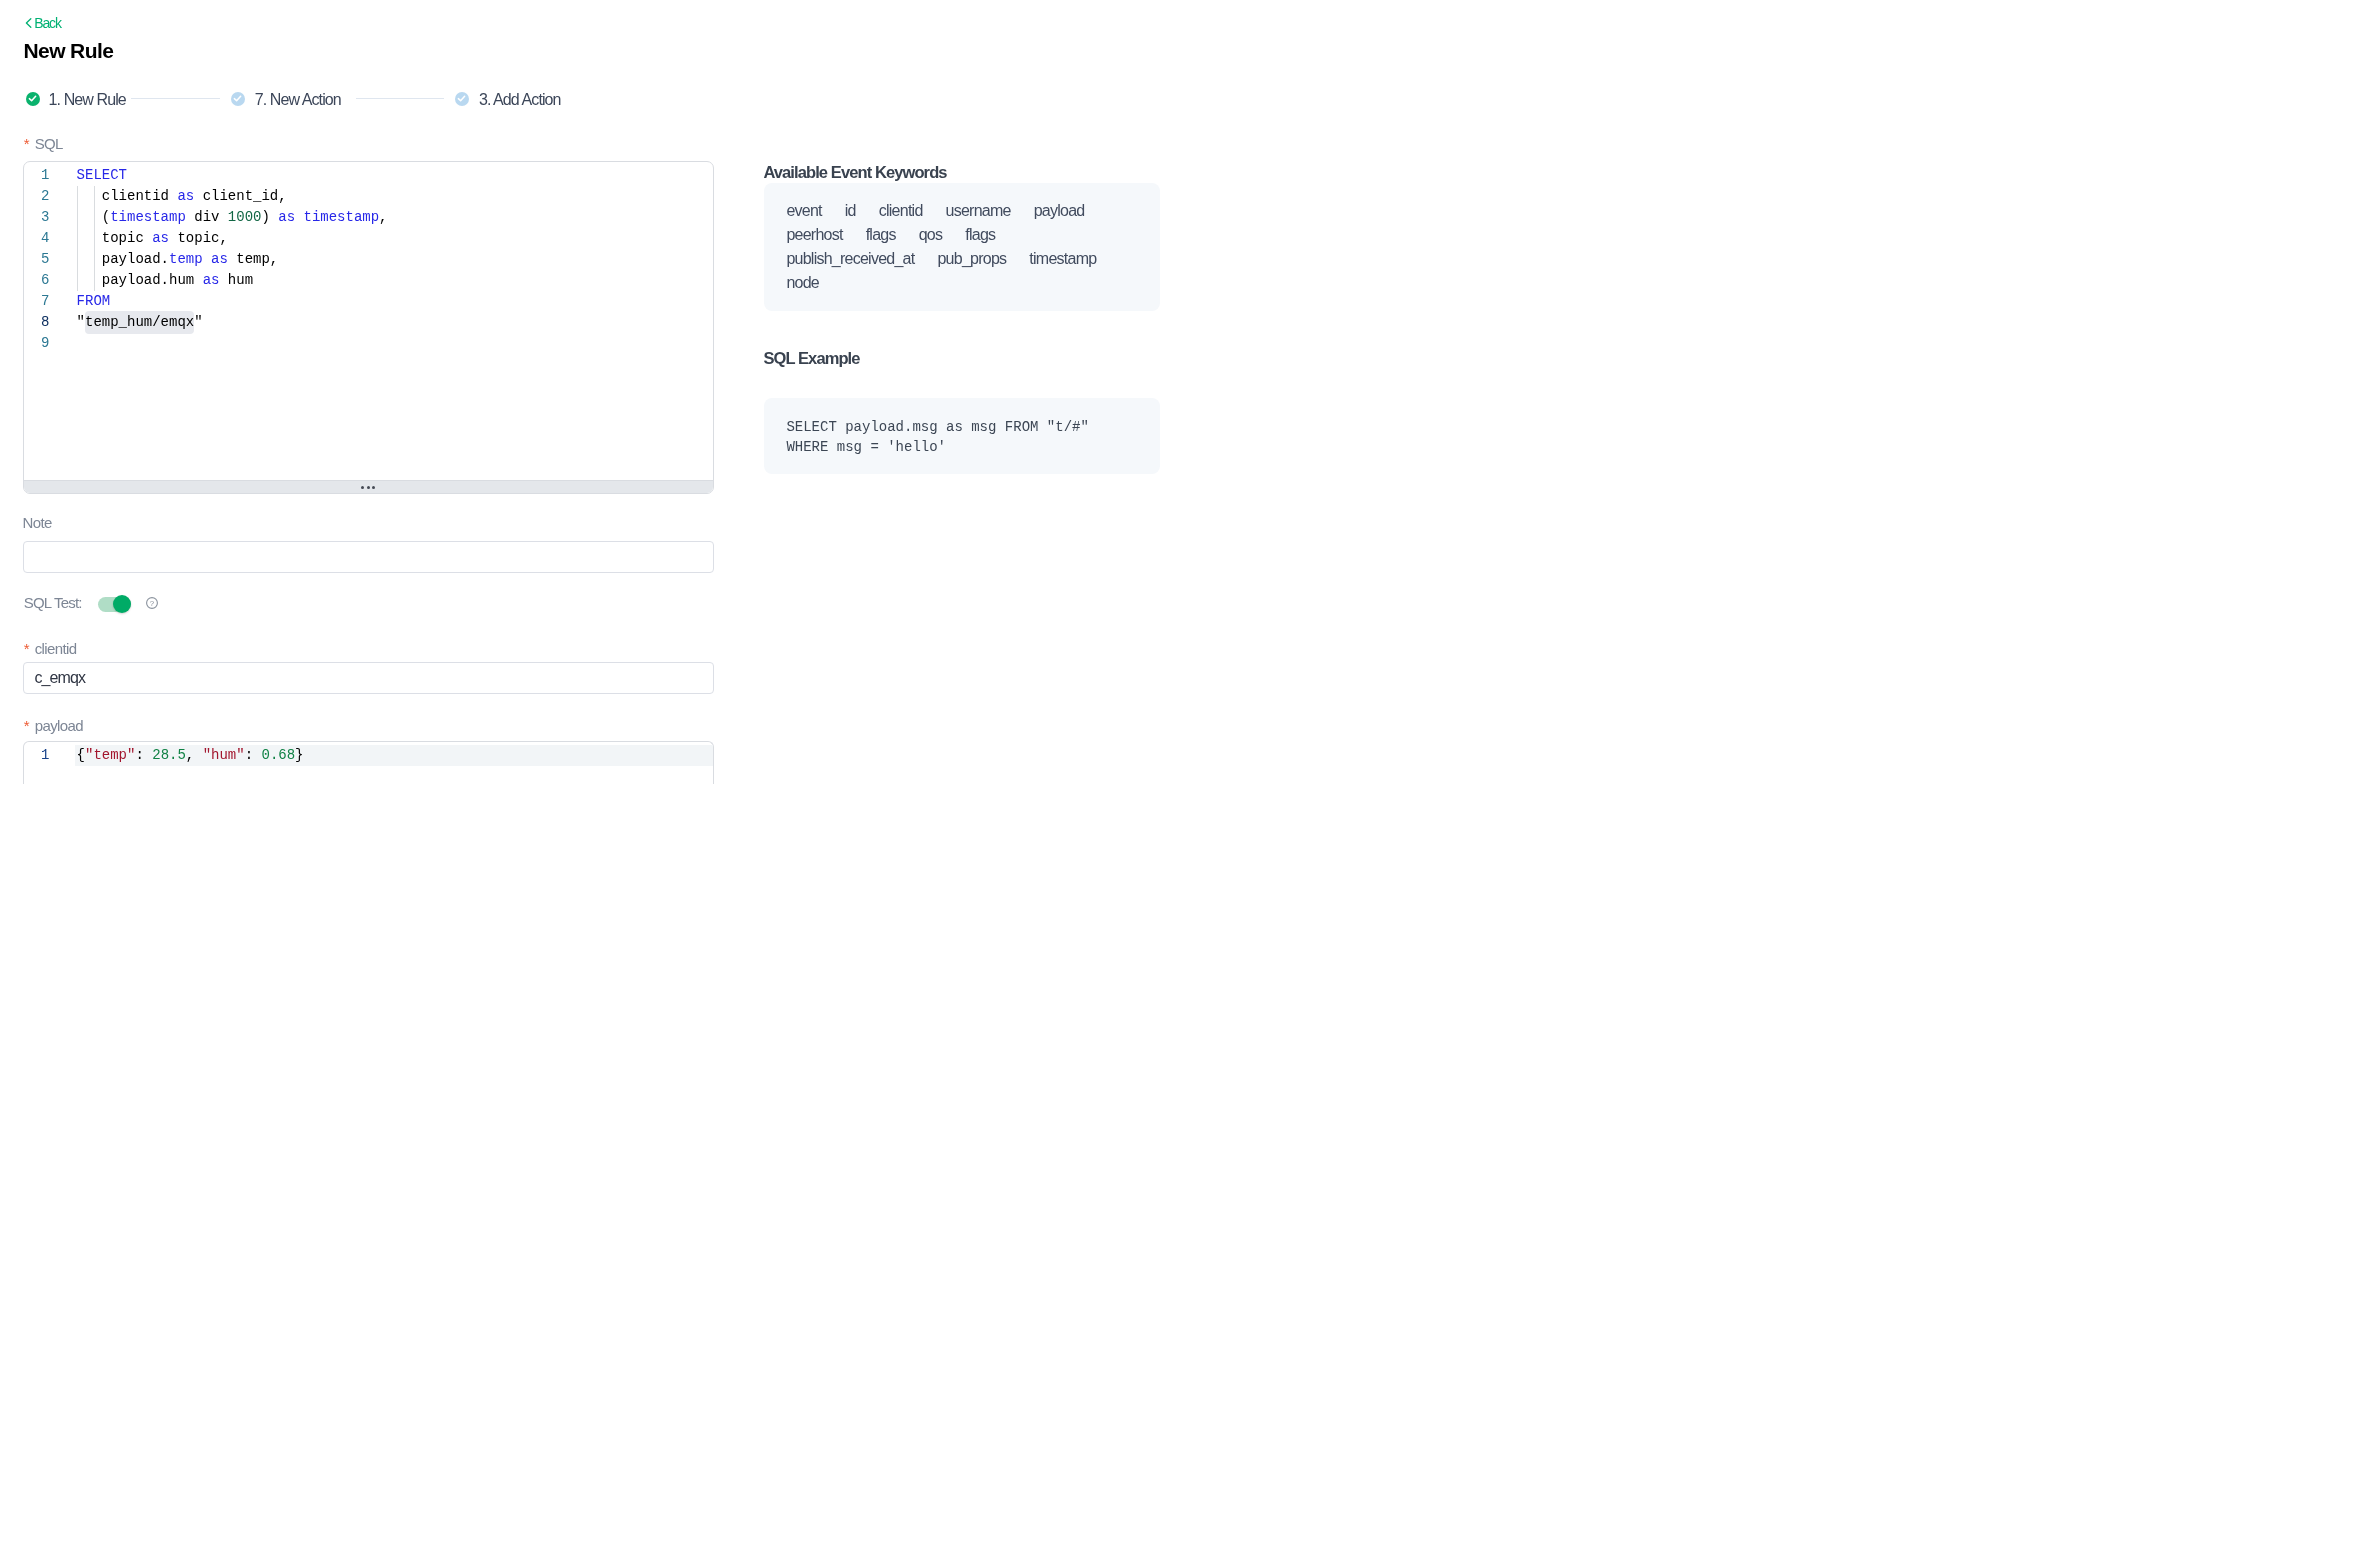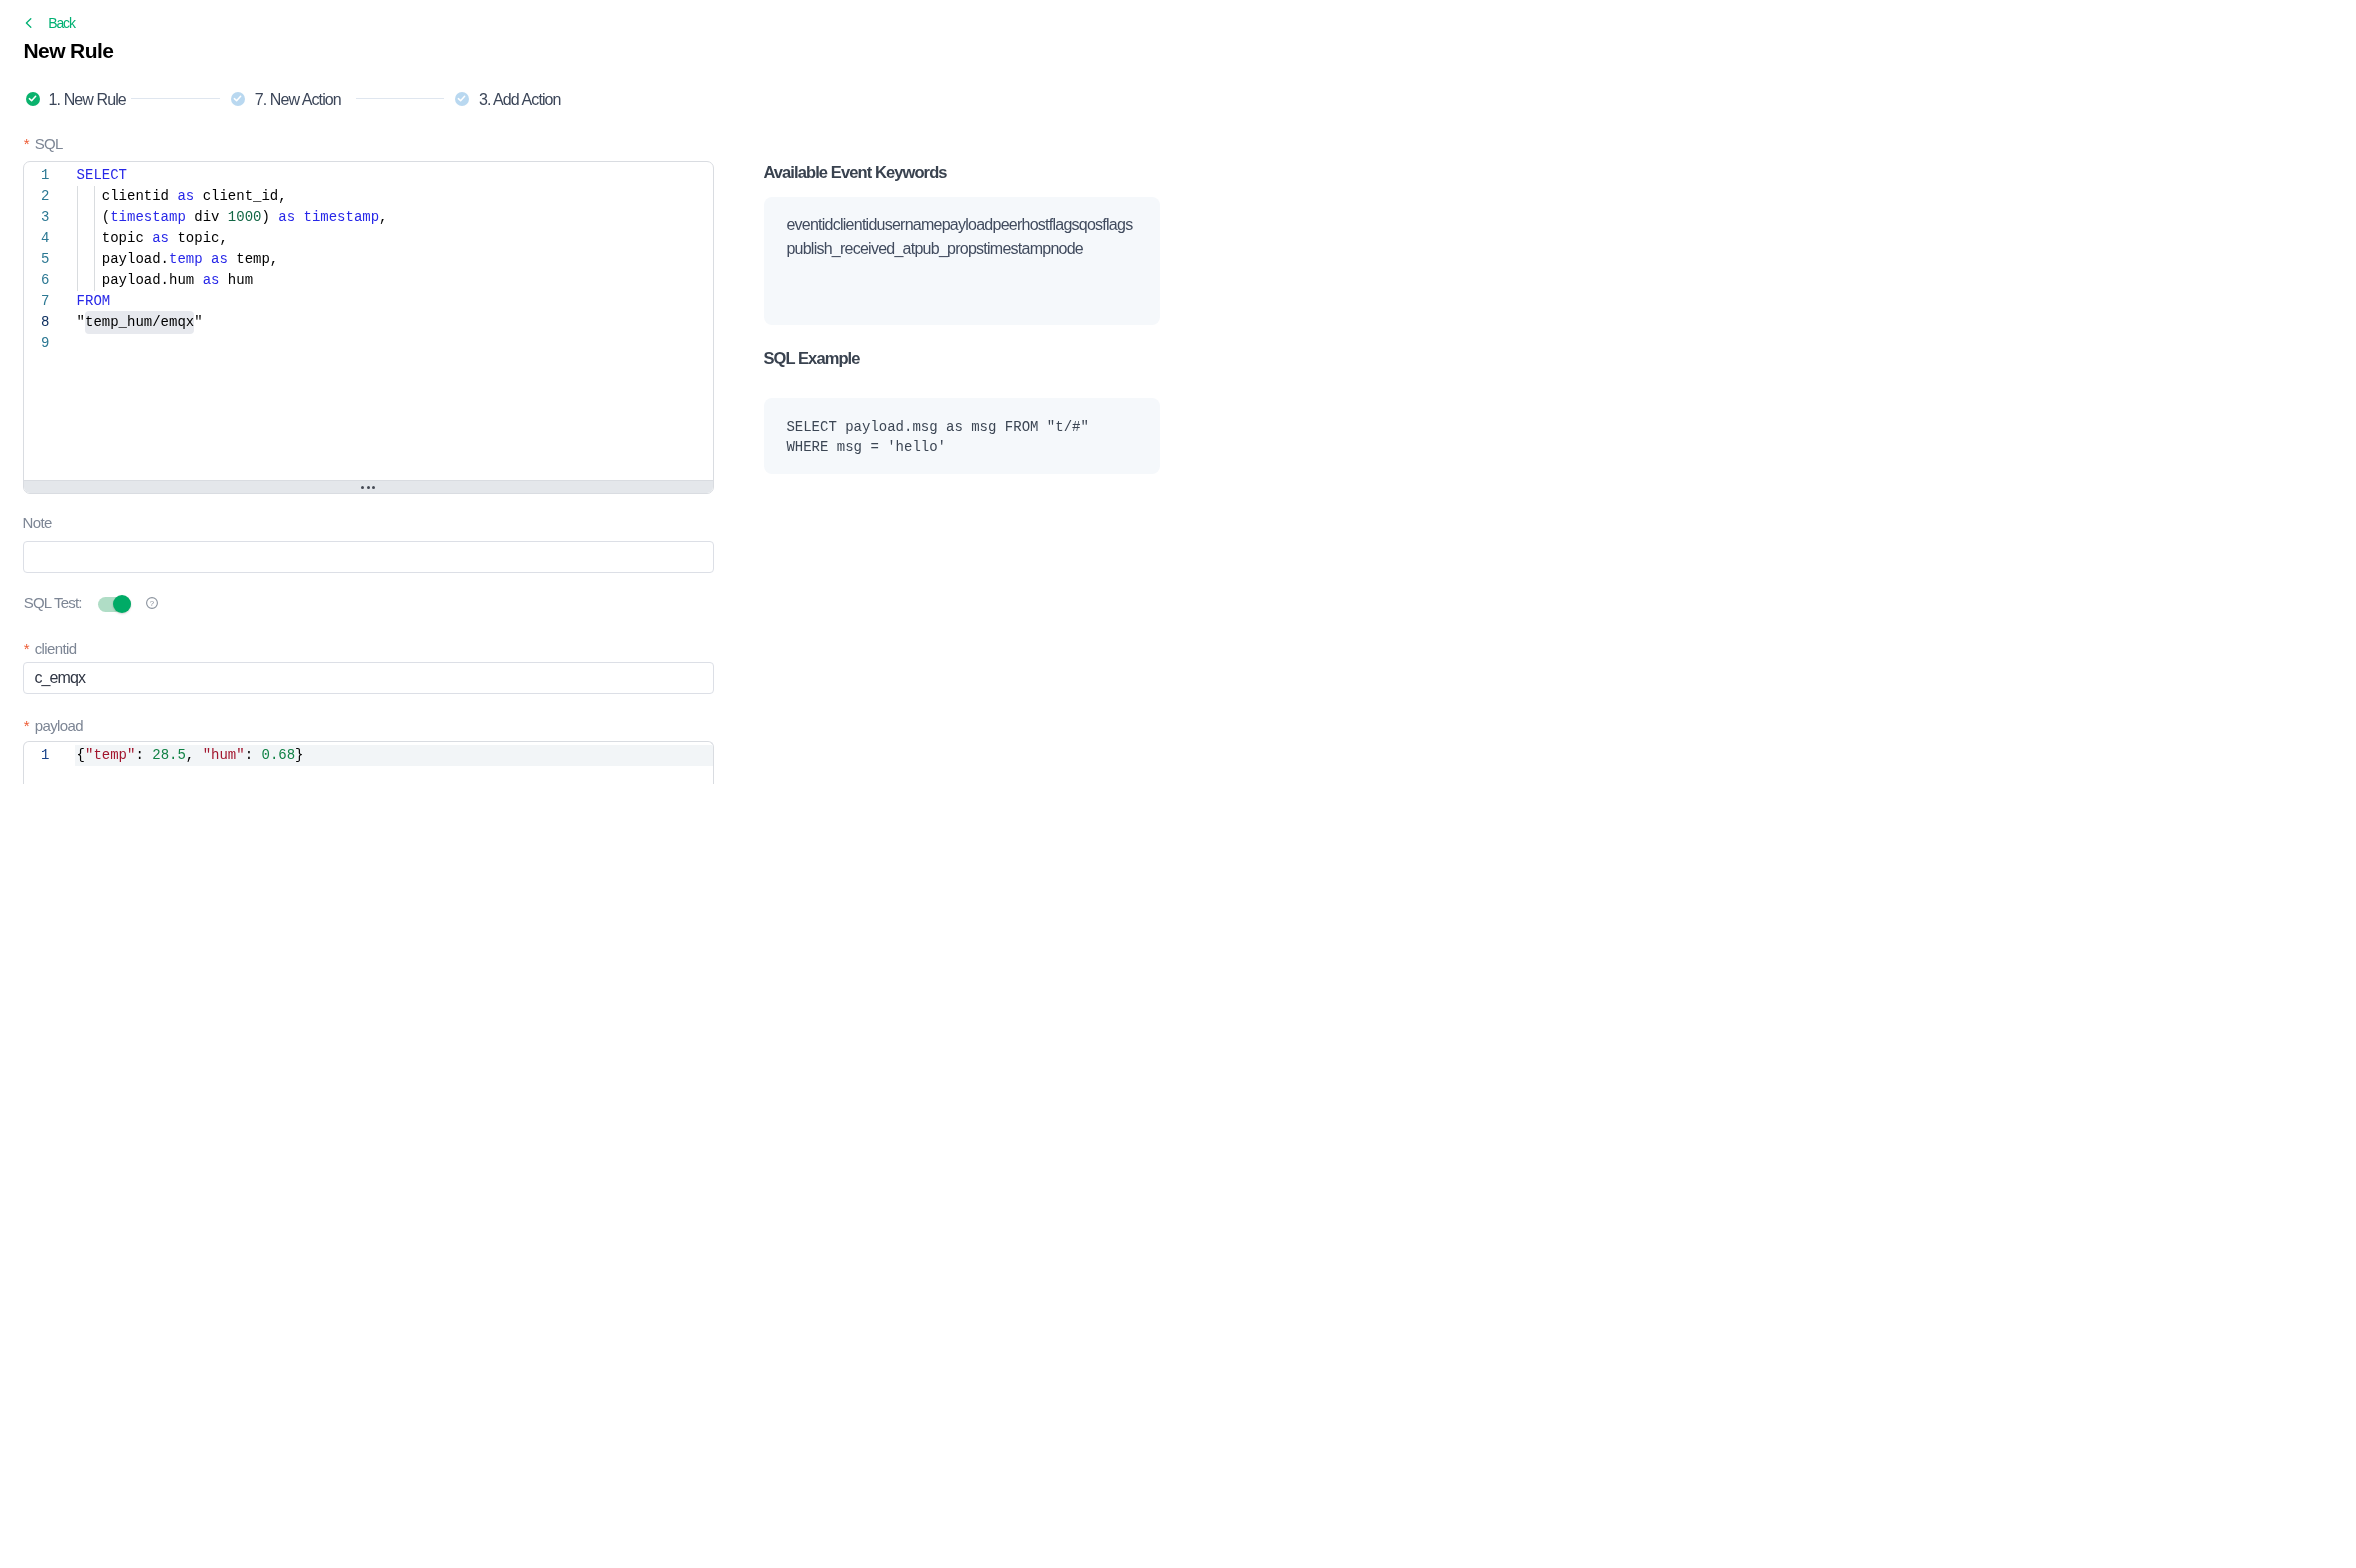--- a/index.html
+++ b/index.html
@@ -1,20 +1,20 @@
 <!DOCTYPE html>
 <html><head>
 <meta charset="utf-8">
 <style>
 *{margin:0;padding:0;box-sizing:border-box}
 html,body{width:1178px;height:784px;background:#fff;overflow:hidden}
 body{font-family:"Liberation Sans",sans-serif;position:relative}
 .abs{position:absolute}
 
-.back{left:25.2px;top:14.5px;color:#00b173;font-size:14px;letter-spacing:-1.1px;font-weight:500;display:flex;align-items:center;gap:16px}
+.back{left:25.2px;top:14.5px;color:#00b173;font-size:14px;letter-spacing:-1.1px;font-weight:500;display:flex;align-items:center;gap:2px}
 
 .title{left:23.5px;top:40px;font-size:21px;line-height:22px;font-weight:700;letter-spacing:-.6px;color:#000000}
 
 .circ{width:14px;height:14px;border-radius:50%;top:91.5px;display:flex;align-items:center;justify-content:center}
 .circ svg{display:block}
 .c-green{background:#0ab26d}
 .c-blue{background:#b9d8f0}
 .stept{top:91.3px;font-size:16px;line-height:17px;letter-spacing:-.9px;color:#3c4659}
 .stepl{top:98px;height:1px;background:#dfe6ef}
 
@@ -36,21 +36,21 @@
 .hl8{left:61.4px;top:149.5px;width:109.5px;height:23px;background:#e7e9ee;border-radius:4px}
 
 .input{left:22.5px;width:691px;height:32px;border:1px solid #dcdfe6;border-radius:4px;background:#fff;font-size:16px;letter-spacing:-.9px;color:#303644;display:flex;align-items:center;padding-left:11px}
 
 .track{left:98px;top:596.5px;width:33px;height:15px;border-radius:8px;background:#b0ddc6}
 .thumb{left:112.9px;top:595px;width:18px;height:18px;border-radius:50%;background:#00ab66;box-shadow:0 1px 2px rgba(0,0,0,.18)}
 .help{left:146px;top:596.8px;width:12px;height:12px}
 
 .rhead{left:763.4px;font-size:16.5px;font-weight:700;letter-spacing:-.9px;color:#39424f;line-height:20px}
 .rbox{left:764.4px;width:396px;background:#f5f8fb;border-radius:8px}
-.kwbox{top:197px;height:128px;padding:16px 22px;display:flex;flex-wrap:wrap;align-content:flex-start}
+.kwbox{top:183px;height:128px;padding:16px 22px;display:flex;flex-wrap:wrap;column-gap:23px;align-content:flex-start}
 .kwbox span{font-size:16px;letter-spacing:-.75px;color:#414b5e;line-height:24px;display:block}
 .exbox{top:398px;height:76px;padding:19px 22px;color:#3c4654}
 .exbox .mono{line-height:20px}
 
 .jkey{color:#a2152d}
 .jnum{color:#108245}
 .aline{left:51.8px;right:0;top:3.2px;height:21px;background:#f2f5f7}
 .gactive{color:#0e3060}
 .gactive2{color:#174189}
 </style>

